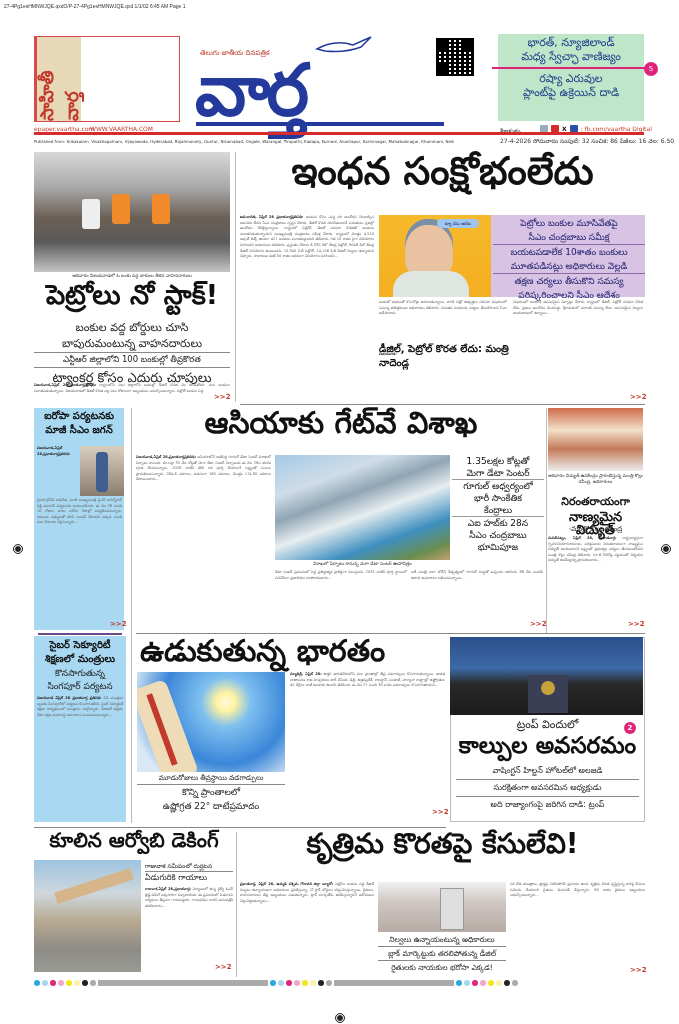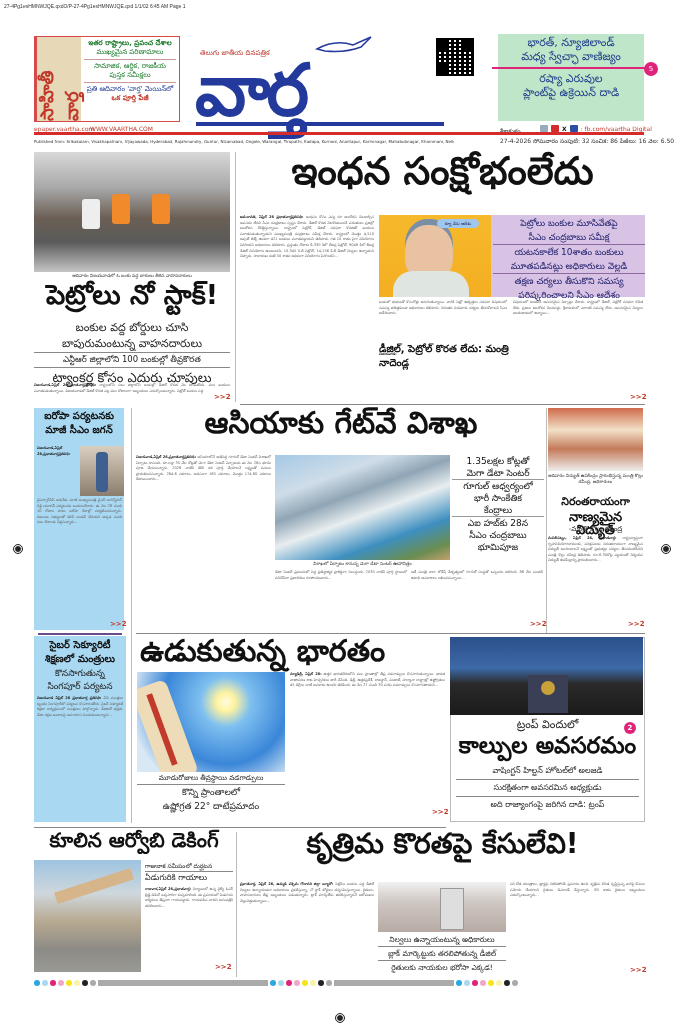--- a/index.html
+++ b/index.html
@@ -82,30 +82,20 @@
 </head>
 <body>
 
 <div class="abs slug">27-4Pg1esHMNWJQE.qxdO/P-27-4Pg1esHMNWJQE.qxd  1/1/02  6:45 AM  Page 1</div>
 <div class="abs reg" style="left:14px;top:545px"></div>
 <div class="abs reg" style="left:662px;top:545px"></div>
 <div class="abs reg" style="left:336px;top:1014px"></div>
 
 <div class="abs promo-left">
   <div class="vert">సాహితీ వార్త</div>
-  <div class="lines">
-    <div class="red" style="color:#1a7a2a">ఇతర రాష్ట్రాలు, ప్రపంచ దేశాల</div>
-    <div>ముఖ్యమైన పరిణామాలు</div>
-    <div class="sep"></div>
-    <div>సామాజిక, ఆర్థిక, రాజకీయ</div>
-    <div>పుస్తక సమీక్షలు</div>
-    <div class="sep"></div>
-    <div class="blue">ప్రతి ఆదివారం 'వార్త' మెయిన్‌లో</div>
-    <div class="red">ఒక పూర్తి పేజీ</div>
-  </div>
 </div>
 <div class="abs epaper">epaper.vaartha.com</div>
 <div class="abs www">WWW.VAARTHA.COM</div>
 
 <div class="abs tagline">తెలుగు జాతీయ దినపత్రిక</div>
 <svg class="abs bird" viewBox="0 0 60 20">
   <path d="M2 14 Q20 4 38 10 L56 2 L46 12 Q30 18 10 16 Z" fill="none" stroke="#233a9c" stroke-width="1.5"></path>
 </svg>
 <div class="abs logo">వార్త</div>
 <div class="abs logo-bar"></div>
@@ -151,21 +141,21 @@
 <div class="abs body" style="left:240px;top:215px;width:134px;height:185px"><b>అమరావతి, ఏప్రిల్ 26 ప్రభాతవార్తప్రతినిధి:</b> <span>ఇంధనం కోసం ఎవ్వ రూ ఆందోళన చెందాల్సిన అవసరం లేదని సీఎం చంద్రబాబు స్పష్టం చేశారు. డీజిల్ కొరత నెలకొంటుందనే వదంతులు ప్రజల్లో ఆందోళన రేకెత్తిస్తున్నాయి. రాష్ట్రంలో పెట్రోల్, డీజిల్ సరఫరా కొరతతో బంకులు మూతపడుతున్నాయని ముఖ్యమంత్రి చంద్రబాబు సమీక్ష చేశారు. రాష్ట్రంలో మొత్తం 4,510 అవుట్ లెట్స్ ఉండగా 421 బంకులు మూతపడ్డాయని తెలిపారు. గత 10 శాతం పైగా వినియోగం పెరిగిందని అధికారులు తెలిపారు. ప్రస్తుతం రోజుకు 6,330 కిలో లీటర్ల పెట్రోల్, 9048 కిలో లీటర్ల డీజిల్ వినియోగం ఉంటుందని, 10,345 కి.లీ పెట్రోల్, 14,156 కి.లీ డీజిల్ నిల్వలు ఉన్నాయని చెప్పారు. సాధారణం కంటే 50 శాతం అధికంగా వినియోగం పెరిగిందని...</span></div>
 <div class="abs cm-box"></div>
 <div class="abs photo cm-photo">
   <div class="head"></div>
     <div class="shirt"></div>
   <div class="bubble">క్యూ నేను ఆదేశం</div>
 </div>
 <div class="abs cm-text">
   <div>పెట్రోలు బంకుల మూసివేతపై</div>
   <div class="l">సీఎం చంద్రబాబు సమీక్ష</div>
-  <div>యటనకాలేక 10శాతం బంకులు</div>
+  <div>బయటపడాలేక 10శాతం బంకులు</div>
   <div class="l">మూతపడినట్లు అధికారులు వెల్లడి</div>
   <div>తక్షణ చర్యలు తీసుకొని సమస్య</div>
   <div>పరిష్కరించాలని సీఎం ఆదేశం</div>
 </div>
 <div class="abs body" style="left:379px;top:300px;width:128px;height:42px">బంకులో భయంతో కొనుగోళ్లు జరుగుతున్నాయి. వారికి పెట్రో ఉత్పత్తుల సరఫరా విషయంలో సమస్య తలెత్తకుండా అధికారులు తెలిపారు. నిరంతర సరఫరాకు చర్యలు తీసుకోవాలని సీఎం ఆదేశించారు.</div>
 <div class="abs" style="left:379px;top:343px;width:130px;font-size:10px;font-weight:bold">డీజిల్, పెట్రోల్ కొరత లేదు: మంత్రి నాదెండ్ల</div>
 <div class="abs body" style="left:379px;top:352px;width:128px;height:48px"><b>విజయవాడ:</b></div>
 <div class="abs body" style="left:513px;top:300px;width:130px;height:90px">విషయంలో అందరికీ అవసరమైన ఏర్పాట్లు చేశారు. రాష్ట్రంలో డీజిల్, పెట్రోల్ సరఫరా కొరత లేదు. ప్రజలు ఆందోళన చెందవద్దు. శ్రీకాకుళంలో ఎలాంటి సమస్య లేదు. అవసరమైన నిల్వలు అందుబాటులో ఉన్నాయి...</div>
 <div class="abs more" style="left:630px;top:393px"><span>&gt;&gt;2</span></div>
 <div class="abs hline" style="left:240px;top:404px;width:405px"></div>

